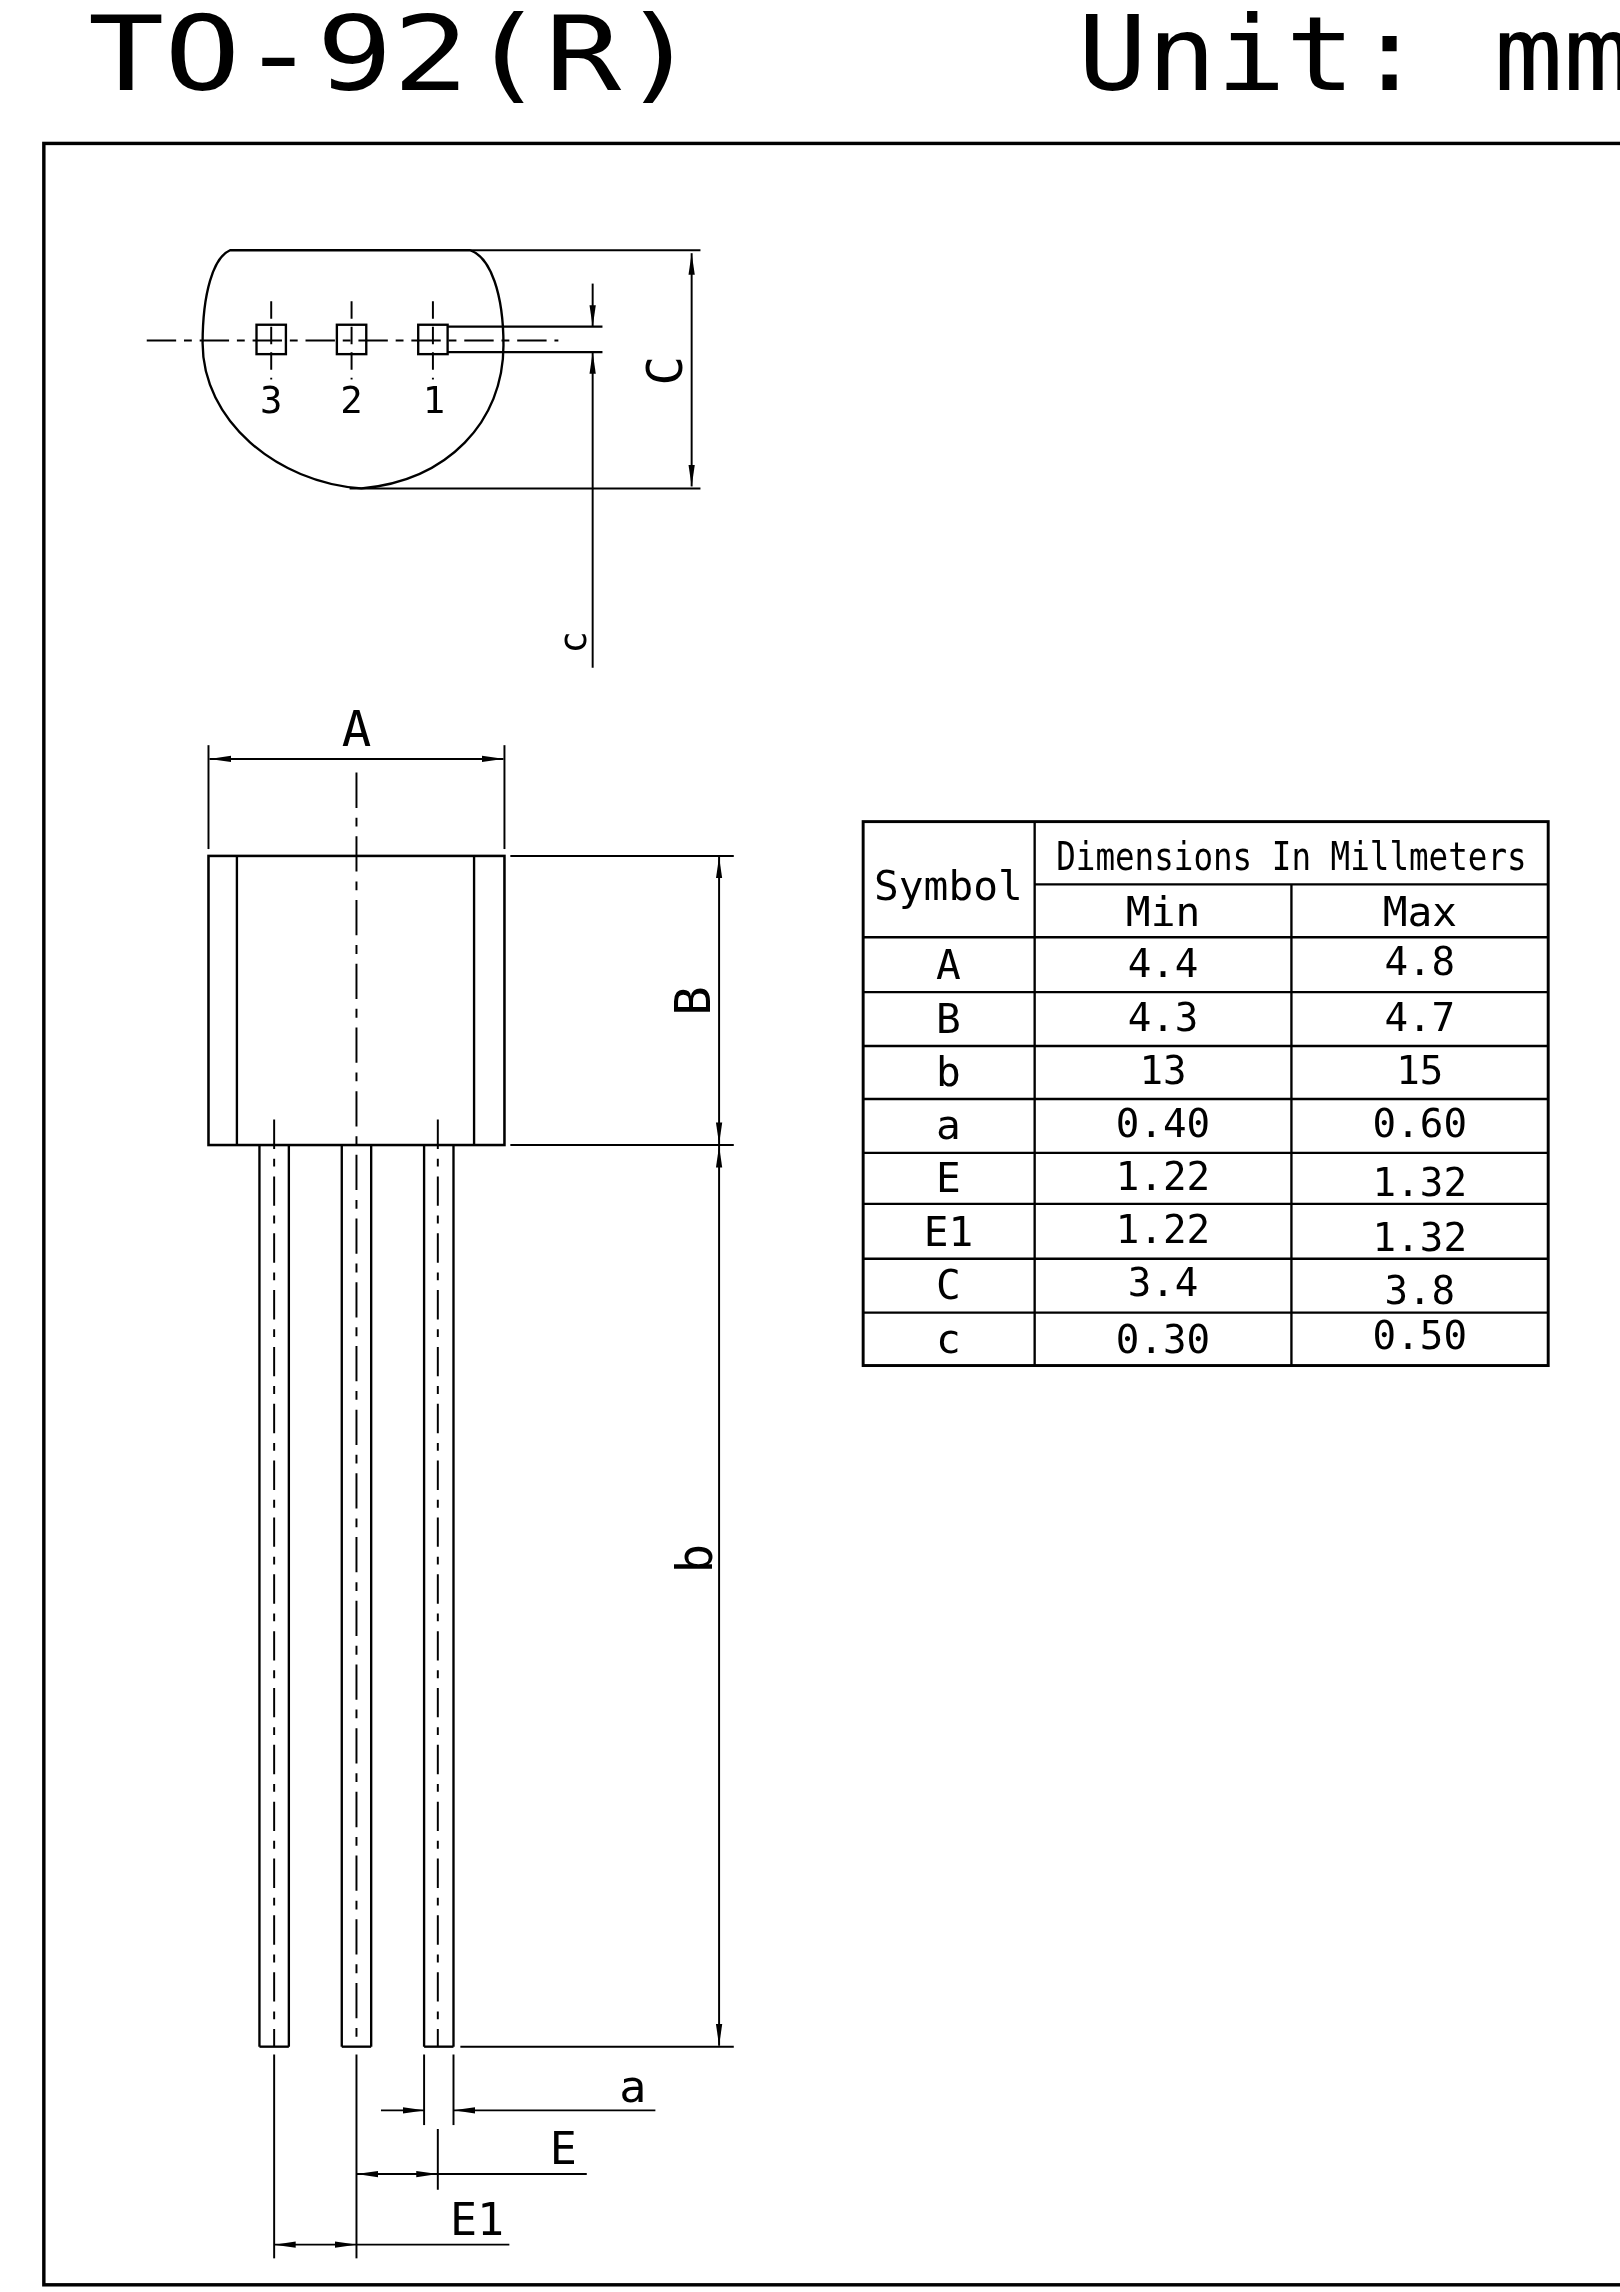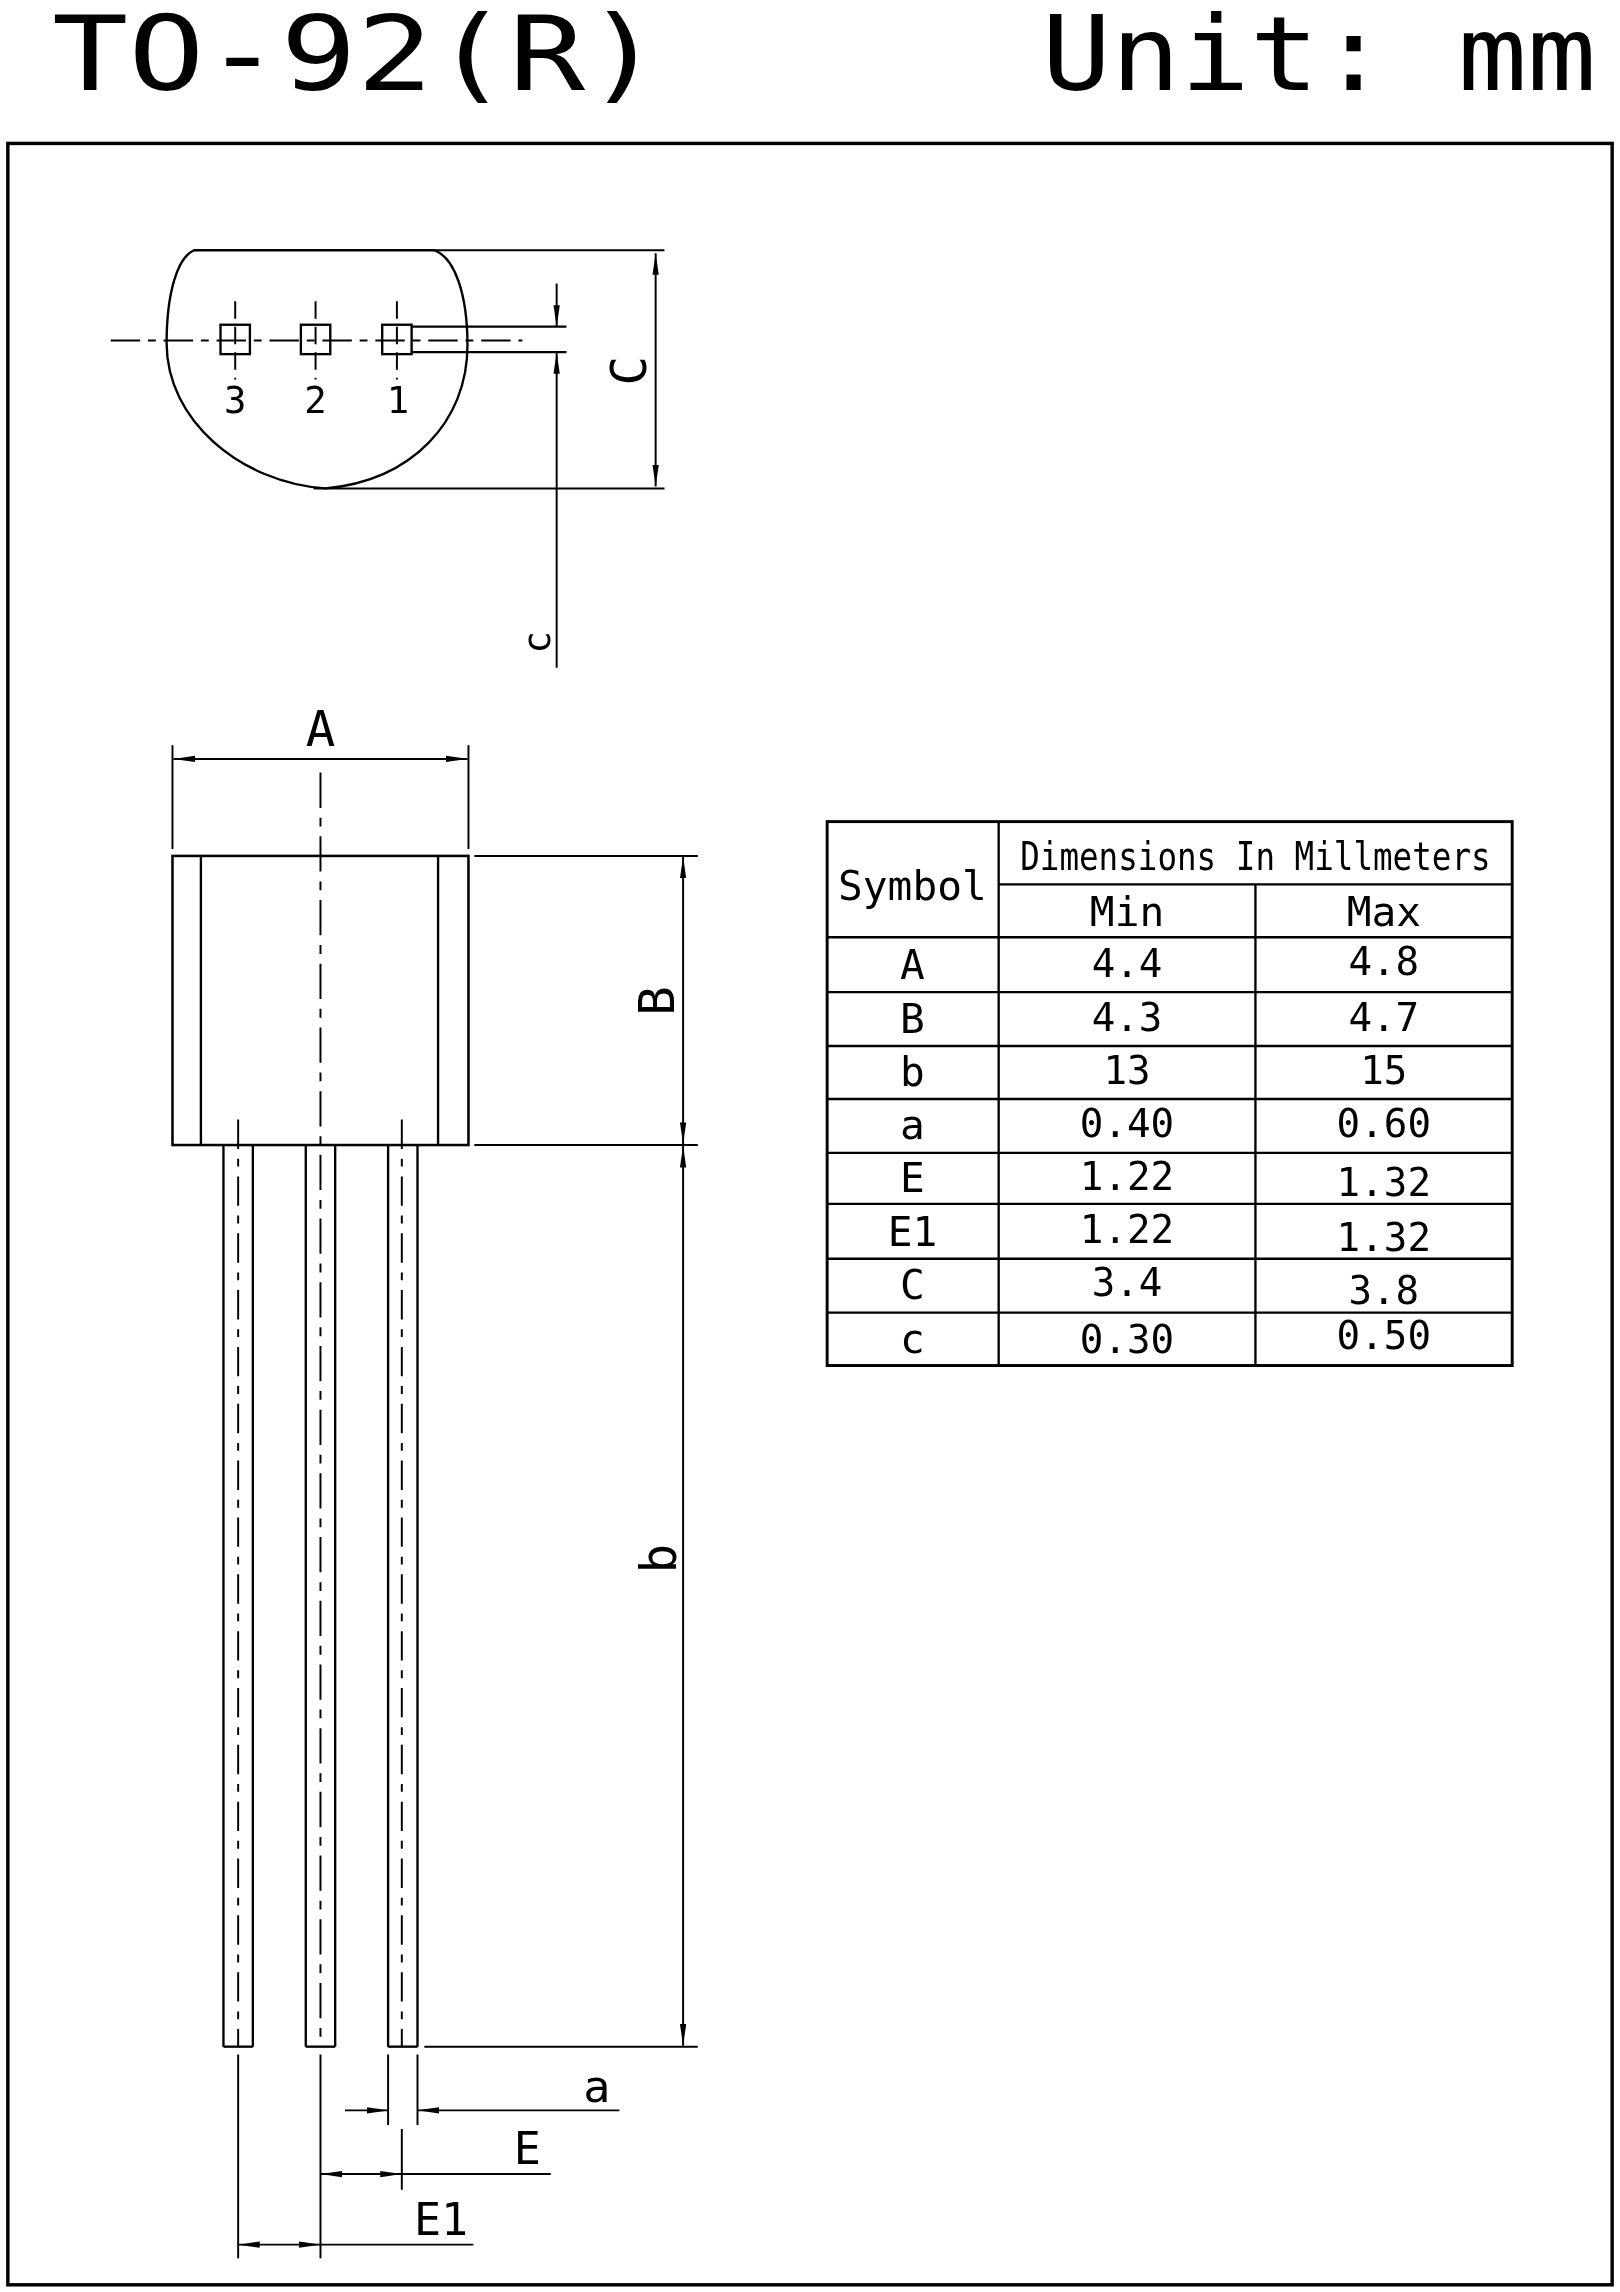--- a/index.html
+++ b/index.html
@@ -9,20 +9,21 @@
   }
   body {
     width: 1620px;
     height: 2293px;
     position: relative;
     font-family: "DejaVu Sans Mono", "Liberation Mono", monospace;
   }
   #drawing-root {
     position: absolute;
     inset: 0;
+    padding-left: 36px;
   }
   svg text {
     fill: #000;
     font-family: "DejaVu Sans Mono", "Liberation Mono", monospace;
   }
   svg line, svg rect.frame, svg path.shape, svg rect.cell {
     stroke: #000;
     fill: none;
   }
 </style>

